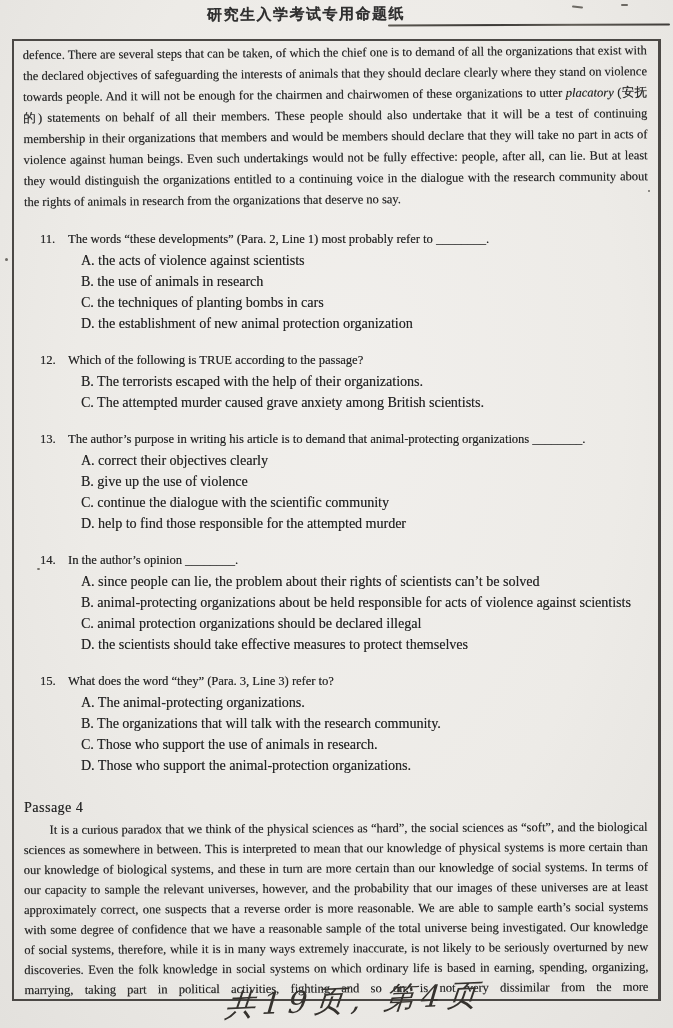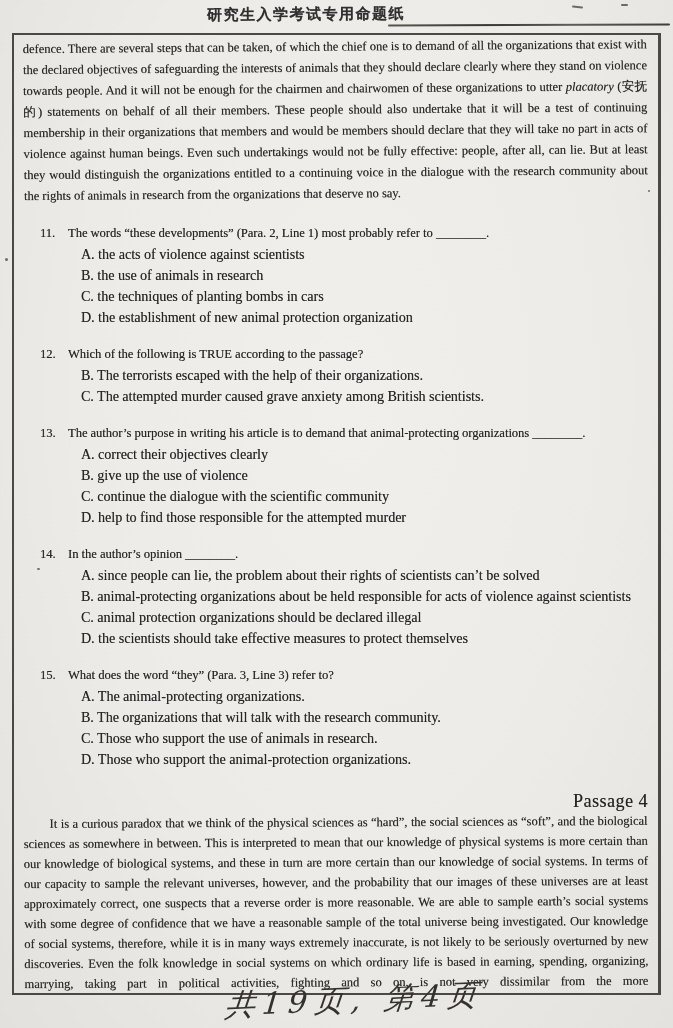--- a/index.html
+++ b/index.html
@@ -23,21 +23,21 @@
     color: #2f2f2f; transform: rotate(-0.4deg);
     white-space: nowrap;
   }
   .header-rule {
     position: absolute; top: 24px; left: 388px; width: 282px; height: 2px;
     background: linear-gradient(90deg, #5a564f, #3a3835 35%, #615d56 65%, #3f3c39);
     transform: rotate(-0.25deg); border-radius: 1px;
   }
 
   .content-box {
-    position: absolute; left: 12px; top: 33px;
+    position: absolute; left: 12px; top: 39px;
     width: 649px; height: 962px;
     border: 2px solid #4b4845;
     border-left-width: 2px; border-right-width: 3px;
     padding: 4px 10px 0 10px;
     overflow: hidden;
   }
 
   .para {
     margin: 0; font-size: 12.5px; line-height: 21px;
     text-align: justify; color: #262626;
@@ -45,21 +45,21 @@
   .para1 { transform: rotate(-0.45deg); transform-origin: 0 100%; }
   .para i { font-style: italic; }
 
   .questions { margin-top: 3px; }
   .question { margin: 16px; }
   .q-stem { font-size: 12.5px; line-height: 21px; }
   .q-num { display: inline-block; width: 28px; }
   .q-option { font-size: 14px; line-height: 21px; padding-left: 41px; }
 
   .passage4 { margin-top: 21px; }
-  .p4-label { font-size: 18px; line-height: 21px; letter-spacing: 0.5px; text-align: right; }
+  .p4-label { font-size: 14px; line-height: 21px; letter-spacing: 0.5px; }
   .p4-text {
     margin: 2px 0 0; line-height: 20px;
     text-indent: 26px; text-align: justify; text-align-last: justify;
     transform: rotate(-0.3deg); transform-origin: 0 50%;
   }
 
   .footer {
     position: absolute; left: 0; top: 980px; width: 100%;
     text-align: center; pointer-events: none;
   }

